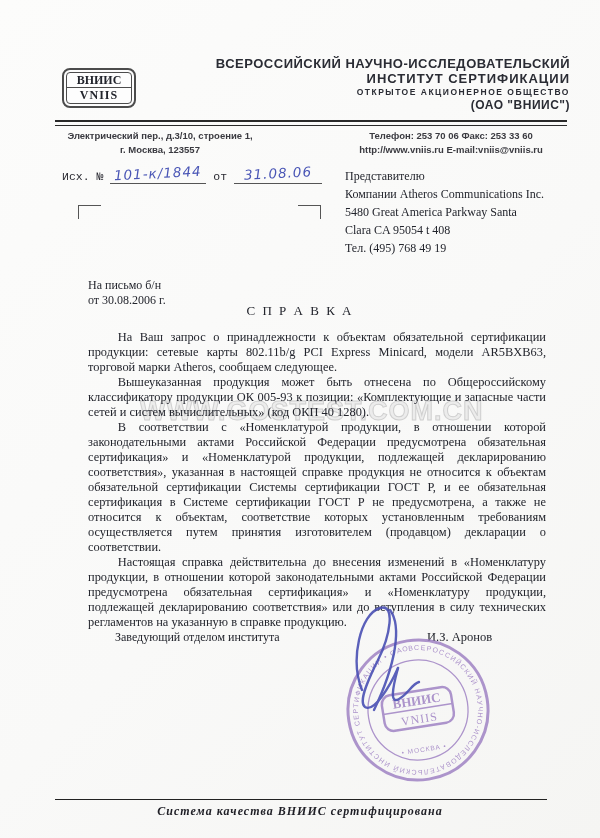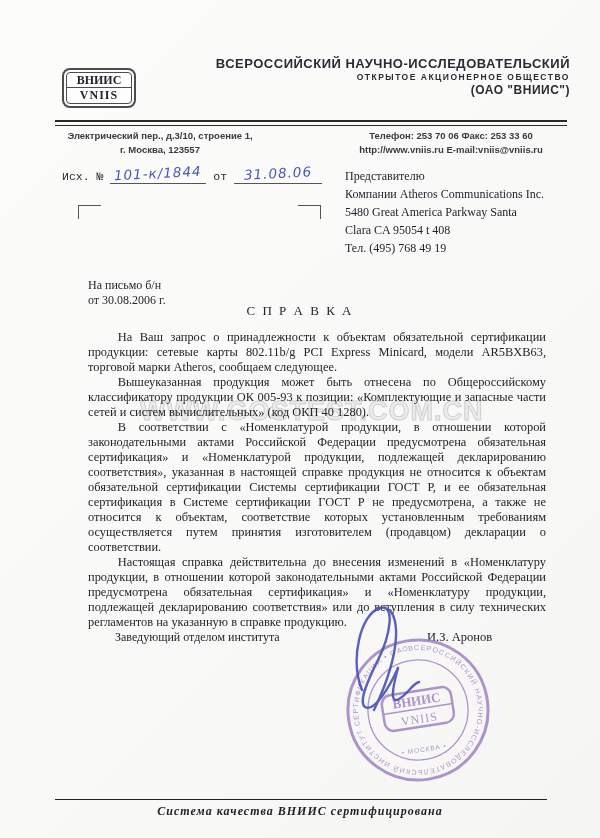--- a/index.html
+++ b/index.html
@@ -53,20 +53,21 @@
 
   <div class="abs logo">
     <div class="logo-inner">
       <div class="row1">ВНИИС</div>
       <div class="row2">VNIIS</div>
     </div>
   </div>
 
   <div class="abs header-title">
     <div class="ht1">ВСЕРОССИЙСКИЙ  НАУЧНО-ИССЛЕДОВАТЕЛЬСКИЙ</div>
+    <div class="ht2">ИНСТИТУТ  СЕРТИФИКАЦИИ</div>
     <div class="ht3">ОТКРЫТОЕ  АКЦИОНЕРНОЕ  ОБЩЕСТВО</div>
     <div class="ht4">(ОАО  "ВНИИС")</div>
   </div>
 
   <div class="abs rule-double"></div>
 
   <div class="abs hdr-contact hdr-left">
     <div>Электрический пер., д.3/10, строение 1,</div>
     <div>г. Москва, 123557</div>
   </div>

